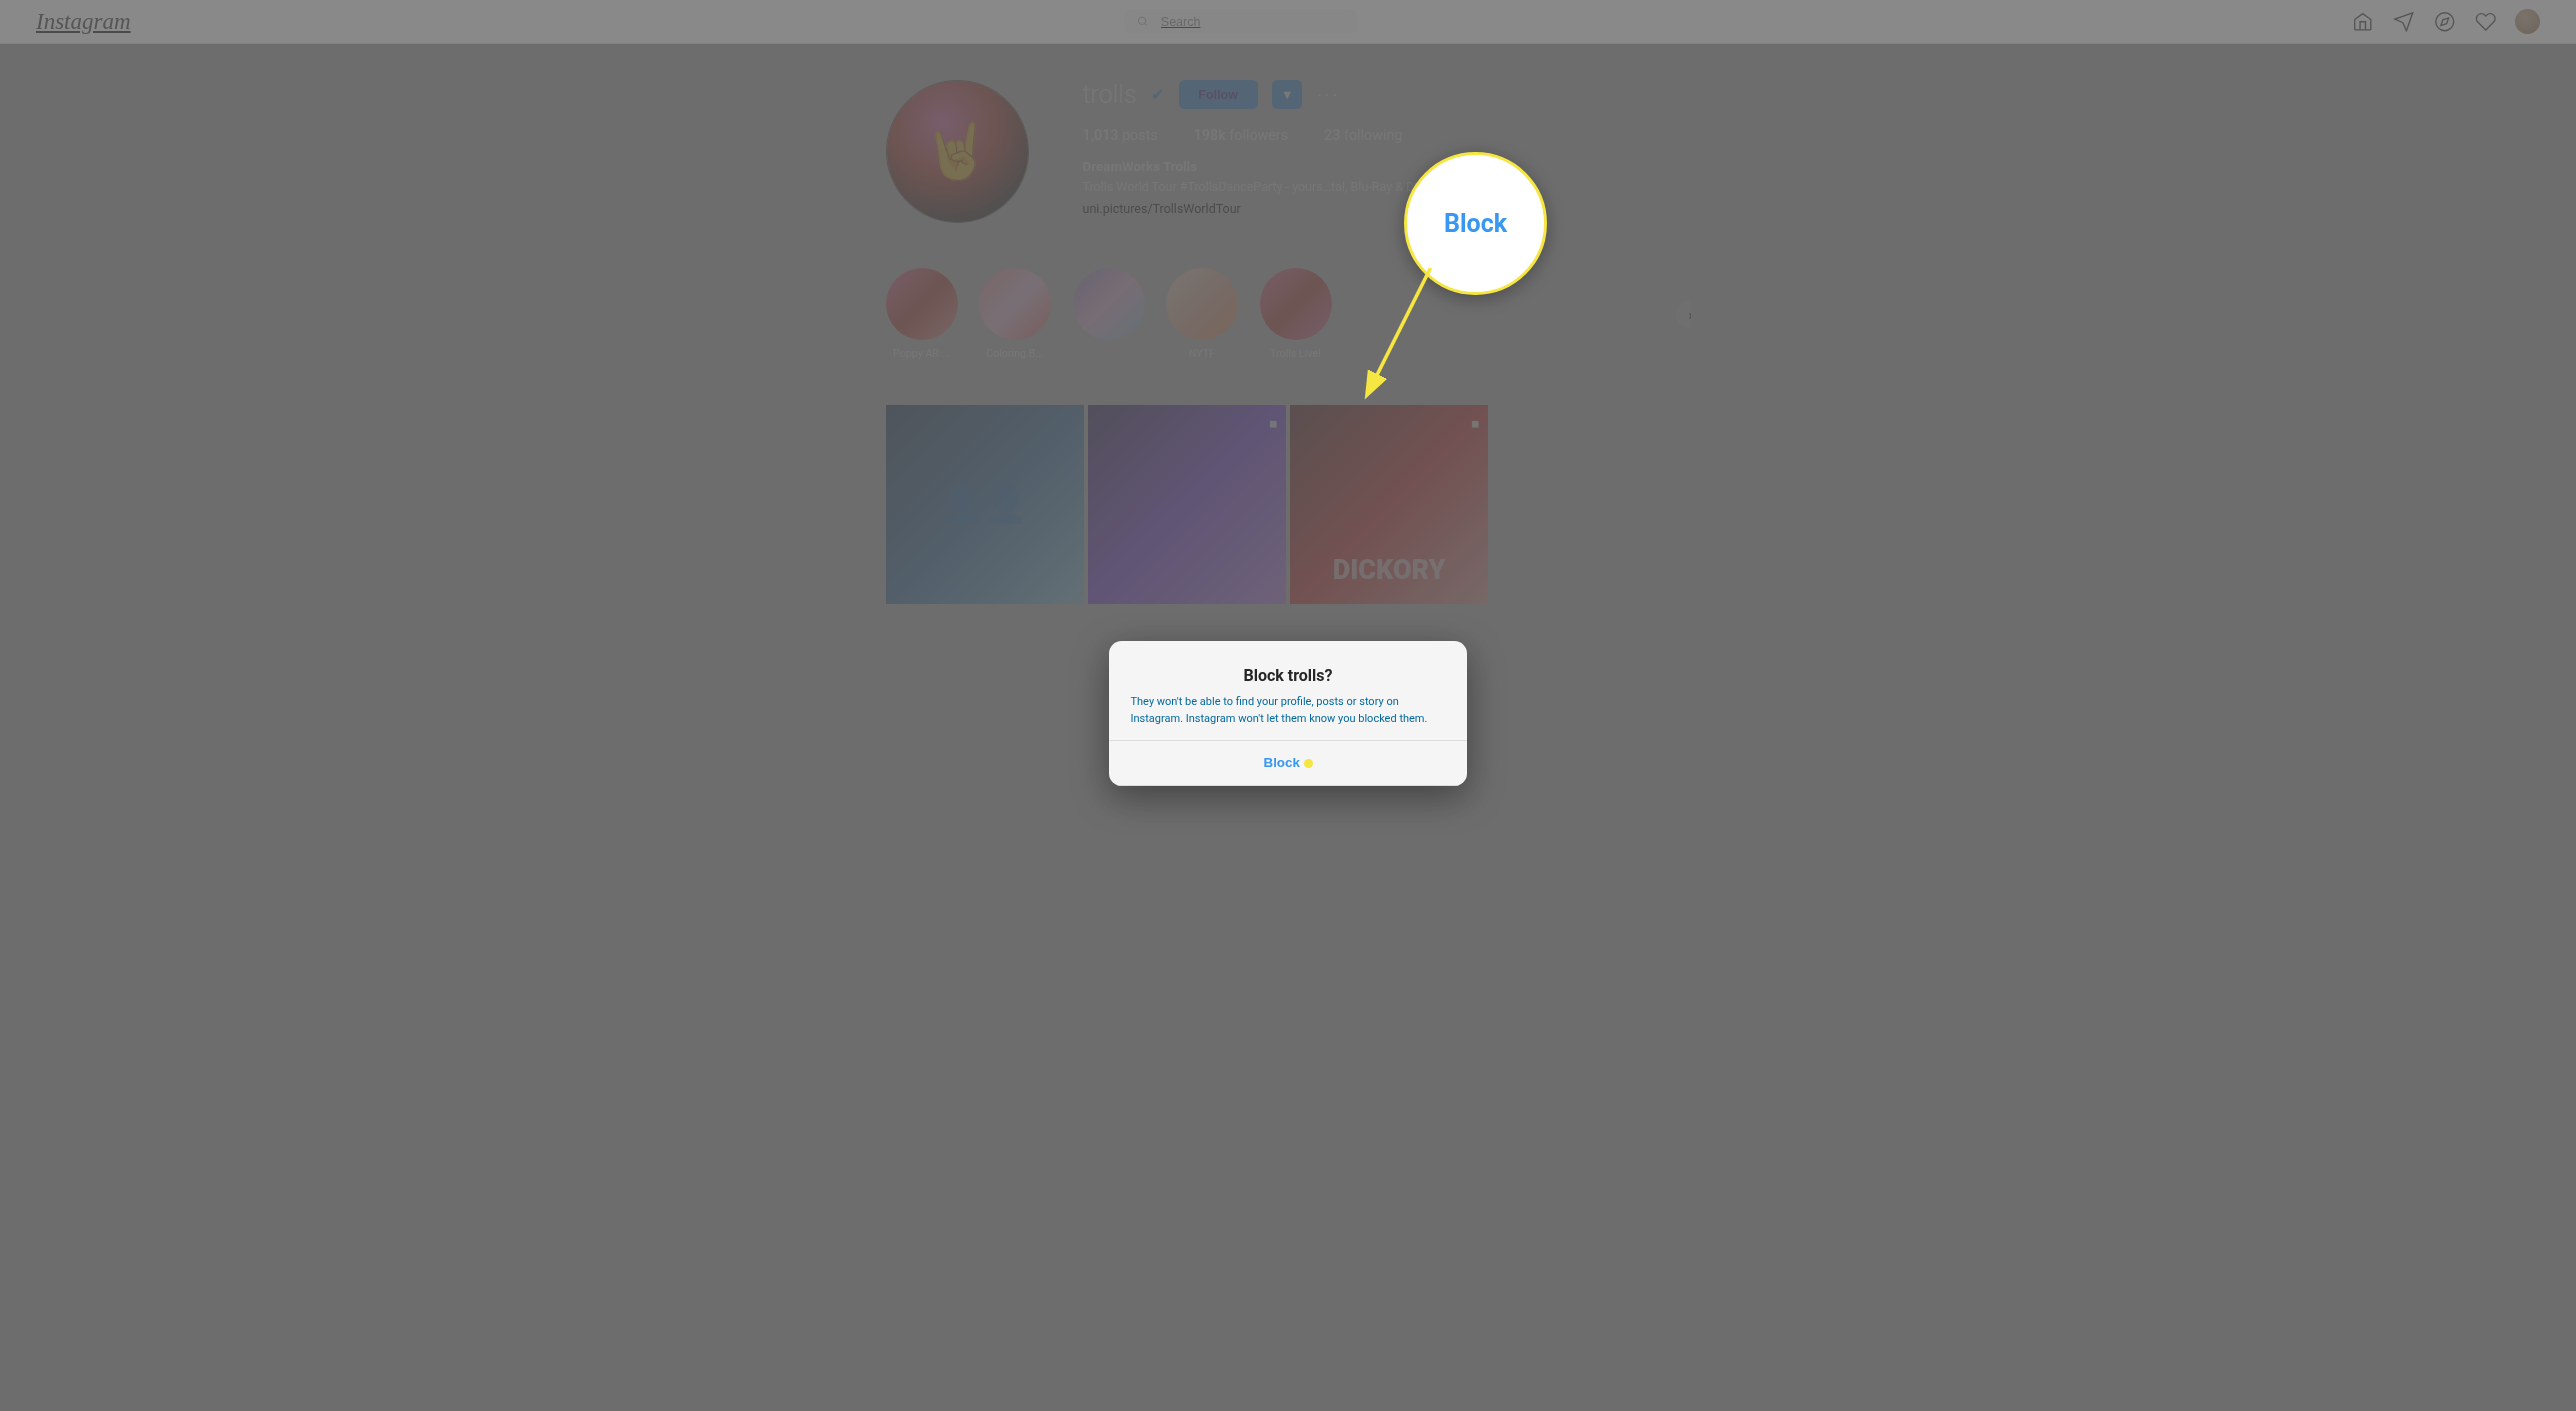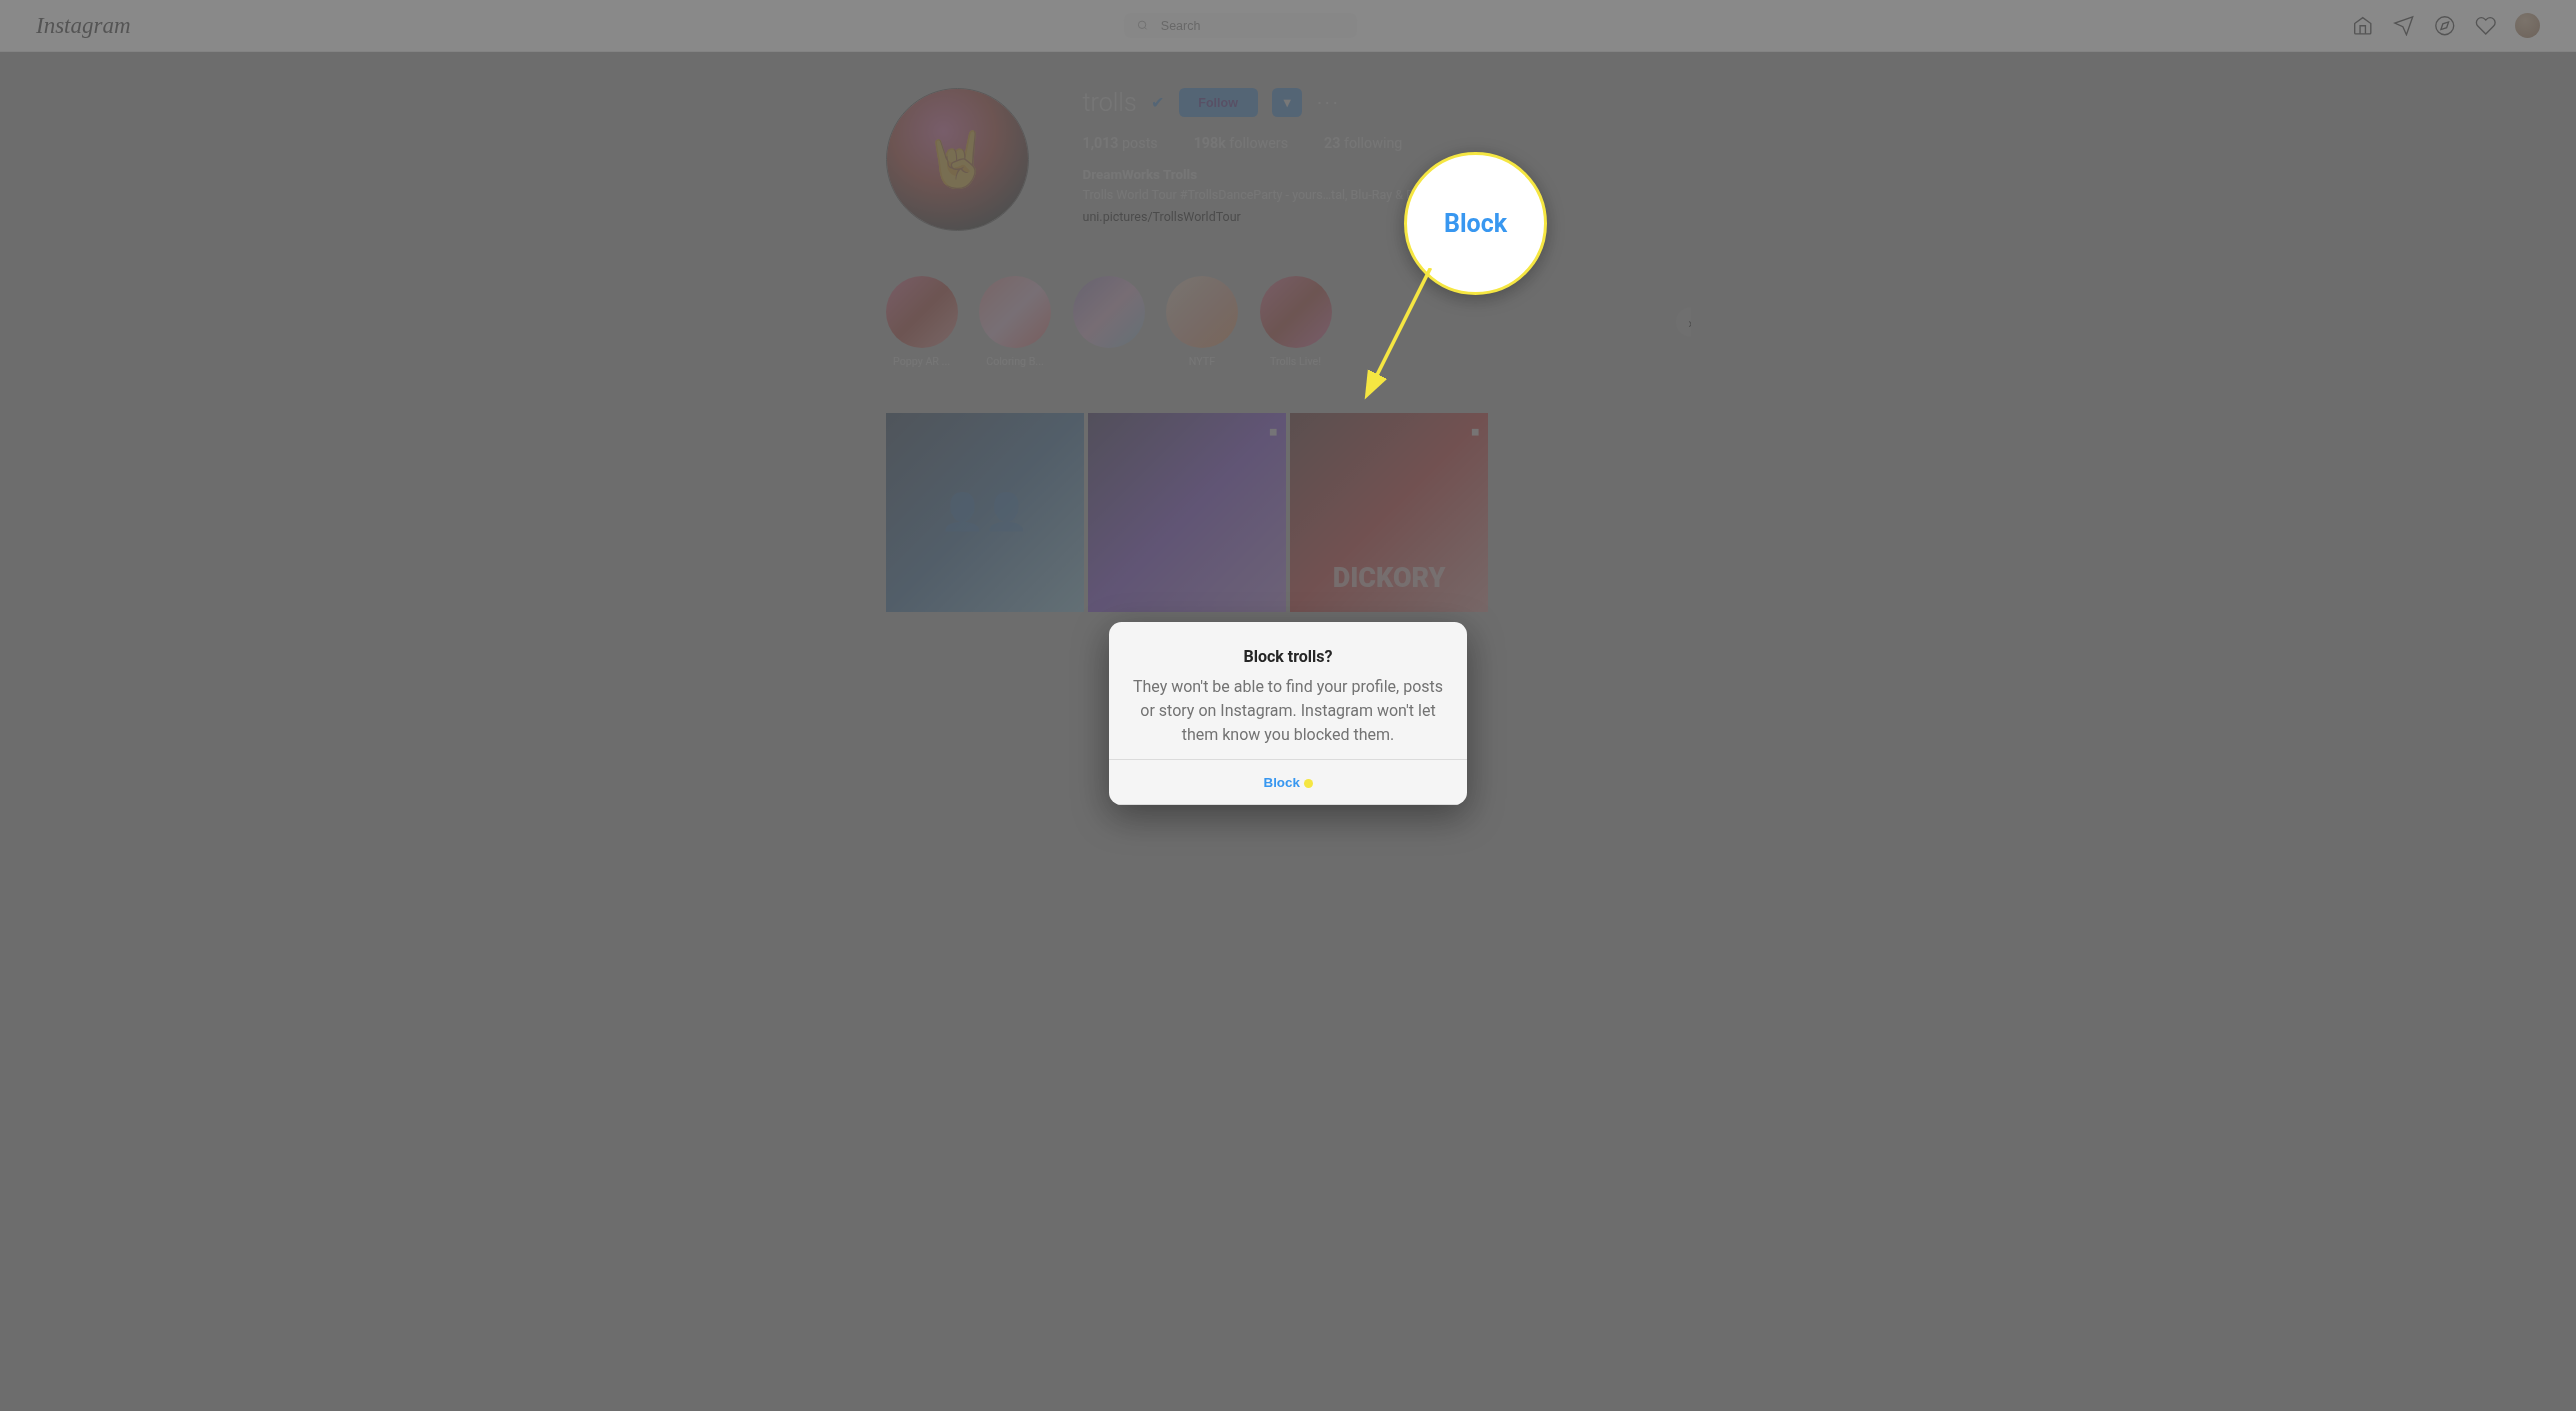--- a/index.html
+++ b/index.html
@@ -7,27 +7,28 @@
       font-family: -apple-system, BlinkMacSystemFont, "Segoe UI", Roboto, Helvetica, Arial, sans-serif;
       background: #888;
       min-height: 100vh;
       position: relative;
     }
 
     
     .nav {
       background: #f5f5f5;
       border-bottom: 0.9px solid #ddd;
-      height: 52px;
+      height: 44px;
       display: flex;
       align-items: center;
       justify-content: space-between;
       padding: 0 36px;
       position: relative;
       z-index: 1;
+      text-decoration: underline;
     }
     .nav-logo {
       font-family: Georgia, serif;
       font-size: 23px;
       color: #262626;
       font-style: italic;
       font-weight: normal;
     }
     .nav-search {
       display: flex;
@@ -268,24 +269,24 @@
       padding: 25px 21.5px 12.5px;
       text-align: center;
     }
     .dialog-title {
       font-size: 16px;
       font-weight: 700;
       color: #262626;
       margin-bottom: 9px;
     }
     .dialog-message {
-      font-size: 16px;
-      color: #737373;
+      font-size: 11px;
+      color: #0369a1;
       line-height: 1.5;
-      text-align: center;
+      text-align: left;
     }
     .dialog-divider {
       border: none;
       border-top: 0.9px solid #dbdbdb;
       margin: 0;
     }
     .dialog-btn {
       width: 100%;
       background: none;
       border: none;

